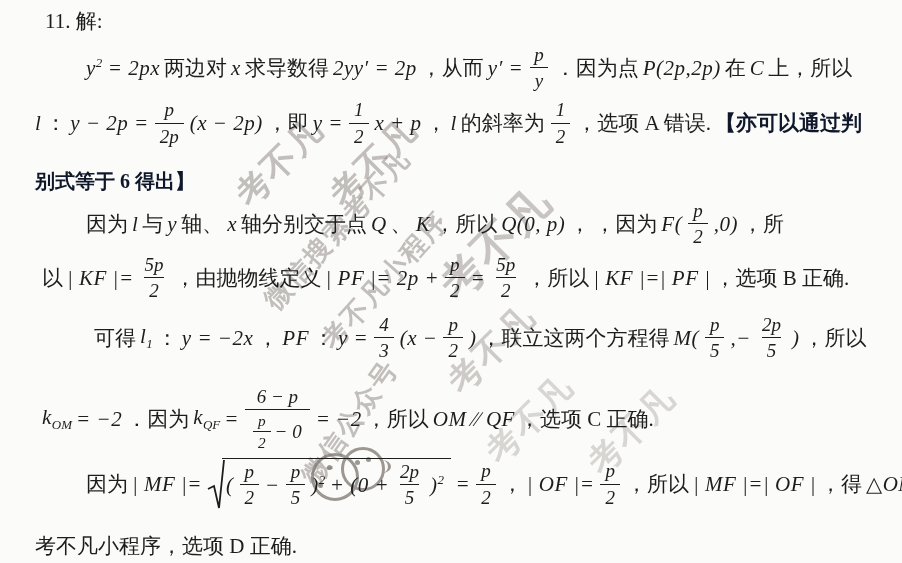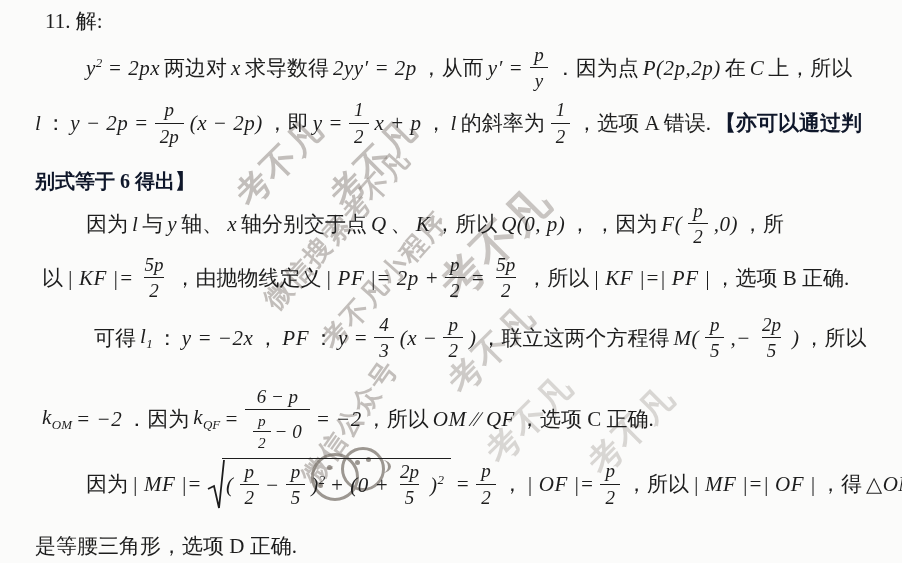--- a/index.html
+++ b/index.html
@@ -290,16 +290,16 @@
         <span class="num">p</span>
         <span class="den">2</span>
       </span>
     <span class="t">，所以</span>
     <span class="m">| MF |=| OF |</span>
     <span class="t">，得</span>
     <span class="m">△OMF</span>
   </div>
 
   <div class="line l10">
-    <span class="t">是等腰三角形，选项 D 正确.</span>
+    <span class="t">考不凡小程序，选项 D 正确.</span>
   </div>
 
 </div>
 
 </body></html>

